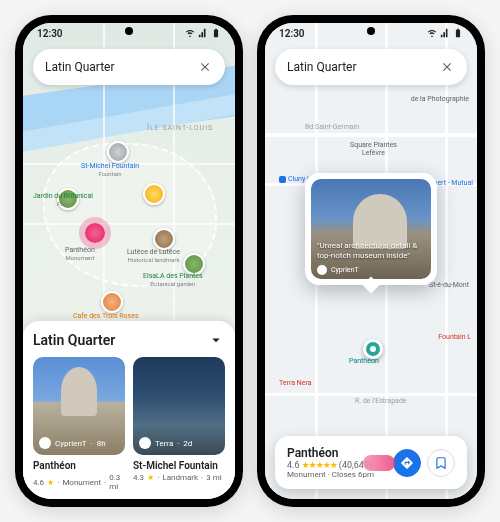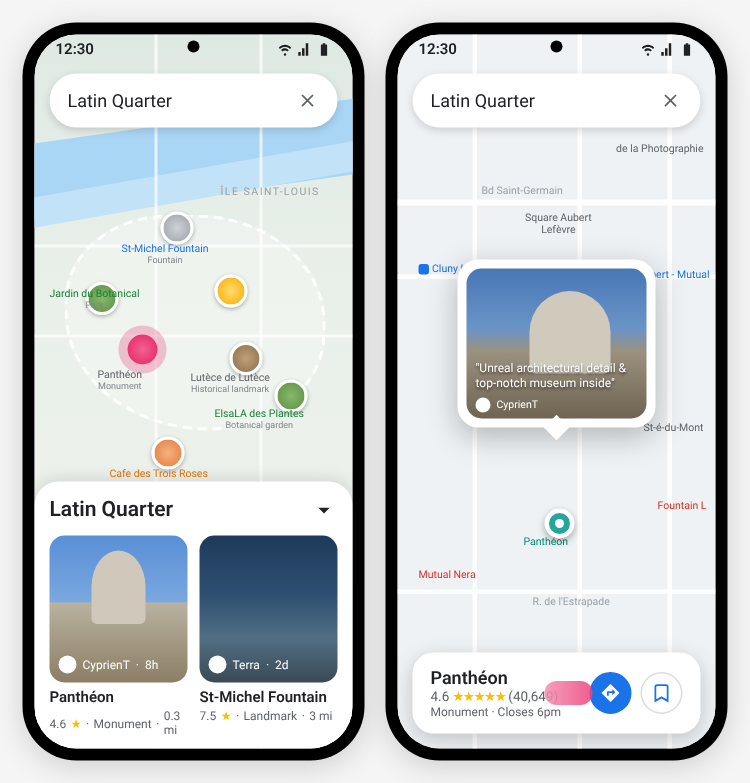--- a/index.html
+++ b/index.html
@@ -190,21 +190,21 @@
           <div class="img fnt">
             <div class="chip">
               <div class="av"></div>
               <span>Terra</span>
                   <span>·</span>
                   <span>2d</span>
             </div>
           </div>
           <h3>St-Michel Fountain</h3>
           <div class="meta">
-            <span>7.5</span>
+            <span>4.3</span>
                 <span class="star">★</span>
                 <span>·</span>
             <span>Landmark</span>
                 <span>·</span>
             <span>3 mi</span>
           </div>
         </div>
       </div>
     </div>
   </div>
@@ -230,30 +230,30 @@
 
     <div class="map">
       <div class="road h" style="top:110px;height:4px"></div>
       <div class="road h" style="top:160px;height:3px"></div>
       <div class="road h" style="top:370px;height:3px"></div>
       <div class="road v" style="left:50px;width:3px"></div>
       <div class="road v" style="left:120px;width:3px"></div>
       <div class="road v" style="left:180px;width:3px"></div>
 
       <span class="mlabel grey" style="top:72px;right:8px;text-align:right;white-space:normal;width:70px">de la Photographie</span>
-      <span class="mlabel road" style="top:100px;left:56px">Bd Saint-Germain</span>
-      <span class="mlabel grey" style="top:118px;left:85px;text-align:center;white-space:pre">Square Aubert
+      <span class="mlabel road" style="top:100px;left:40px">Bd Saint-Germain</span>
+      <span class="mlabel grey" style="top:118px;left:85px;text-align:center;white-space:pre">Square Plantes
 Lefèvre</span>
       <span class="mlabel metro" style="top:152px;left:14px">Cluny La Sorbonne</span>
       <span class="mlabel metro" style="top:156px;right:4px">Maubert - Mutual</span>
       <span class="mlabel road" style="top:170px;left:70px">Rue des Écoles</span>
       <span class="mlabel grey" style="top:258px;right:8px">St-é-du-Mont</span>
       <span class="mlabel red" style="top:310px;right:6px">Fountain L</span>
       <span class="mlabel teal" style="top:334px;left:84px">Panthéon</span>
-      <span class="mlabel red" style="top:356px;left:14px">Mutual Nera</span>
+      <span class="mlabel red" style="top:356px;left:14px">Terra Nera</span>
       <span class="mlabel road" style="top:374px;left:90px">R. de l'Estrapade</span>
 
       <div class="tealPin" style="top:316px;left:98px"></div>
     </div>
 
     <div class="callout">
       <div class="cimg">
         <div class="dome"></div>
       </div>
       <div class="quote">"Unreal architectural detail &amp; top-notch museum inside"</div>

